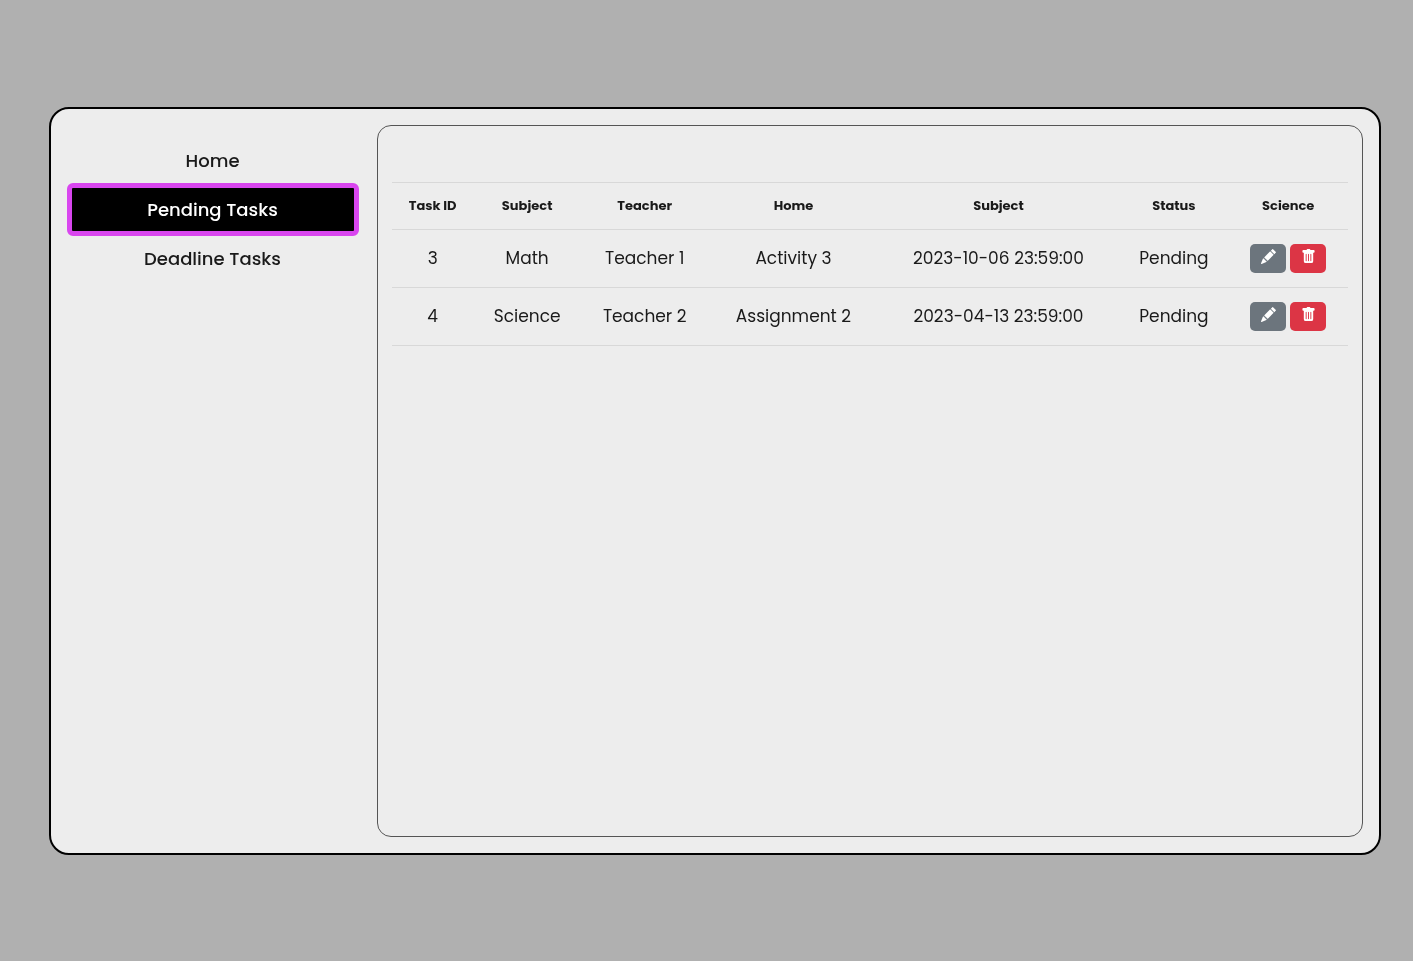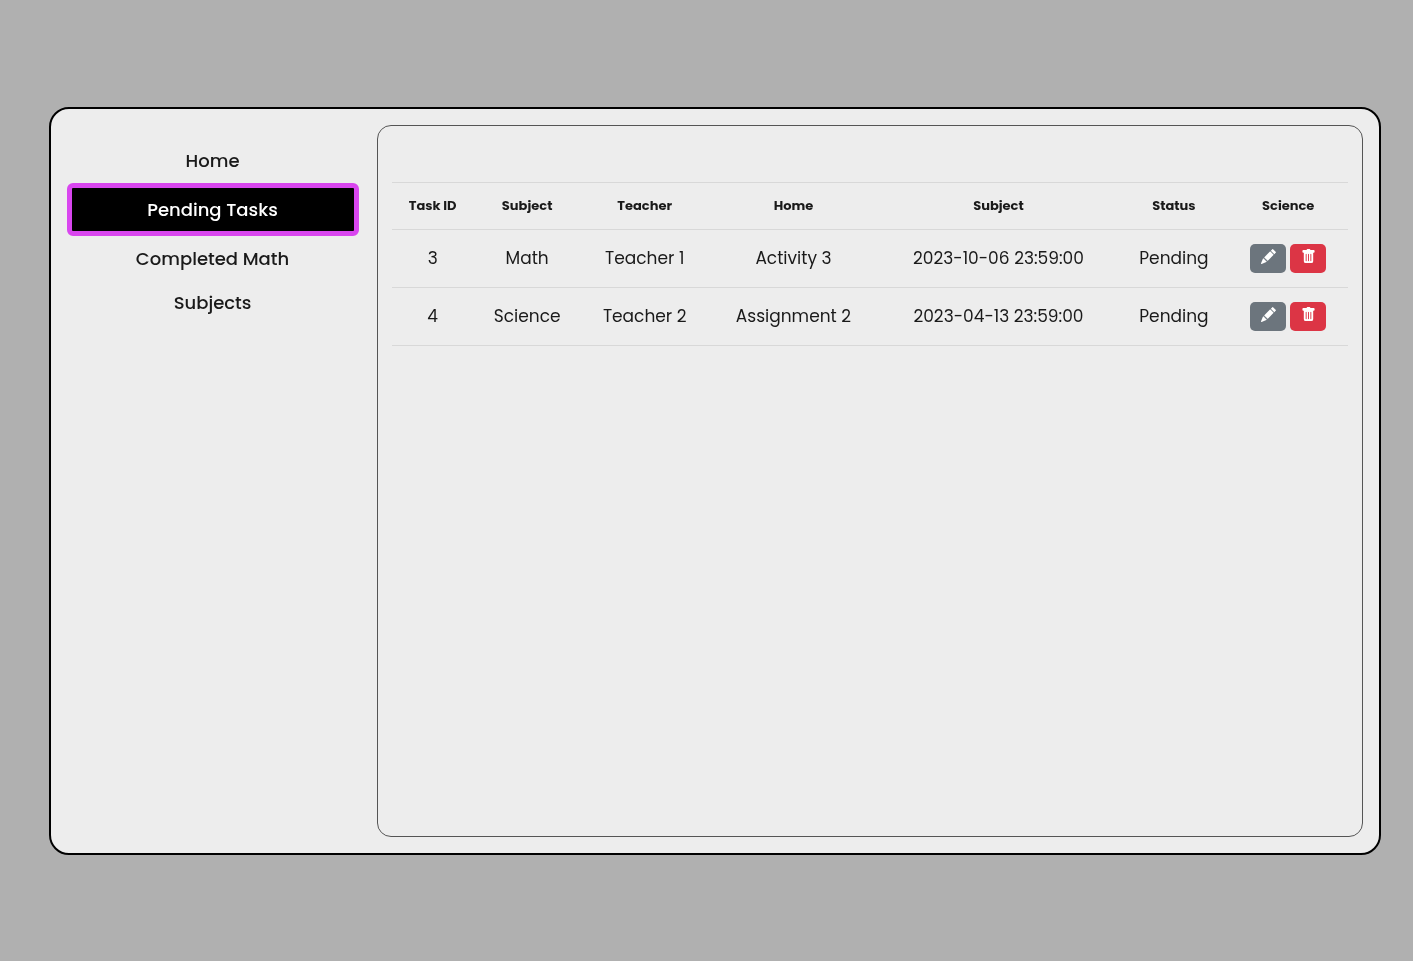--- a/index.html
+++ b/index.html
@@ -122,22 +122,21 @@
       fill: #fff;
     }
   </style>
 </head>
 <body>
 
 <div class="app-container">
   <nav class="sidebar">
     <div class="sidebar-item">Home</div>
     <div class="sidebar-item active">Pending Tasks</div>
-    <div class="sidebar-item">Completed Math</div>
-    <div class="sidebar-item">Subjects</div>
+    <div class="sidebar-item">Deadline Tasks</div>
   </nav>
 
   <main class="main-panel">
     <div class="table-wrapper">
       <table>
         <thead>
           <tr>
             <th>Task ID</th>
             <th>Subject</th>
             <th>Teacher</th>

